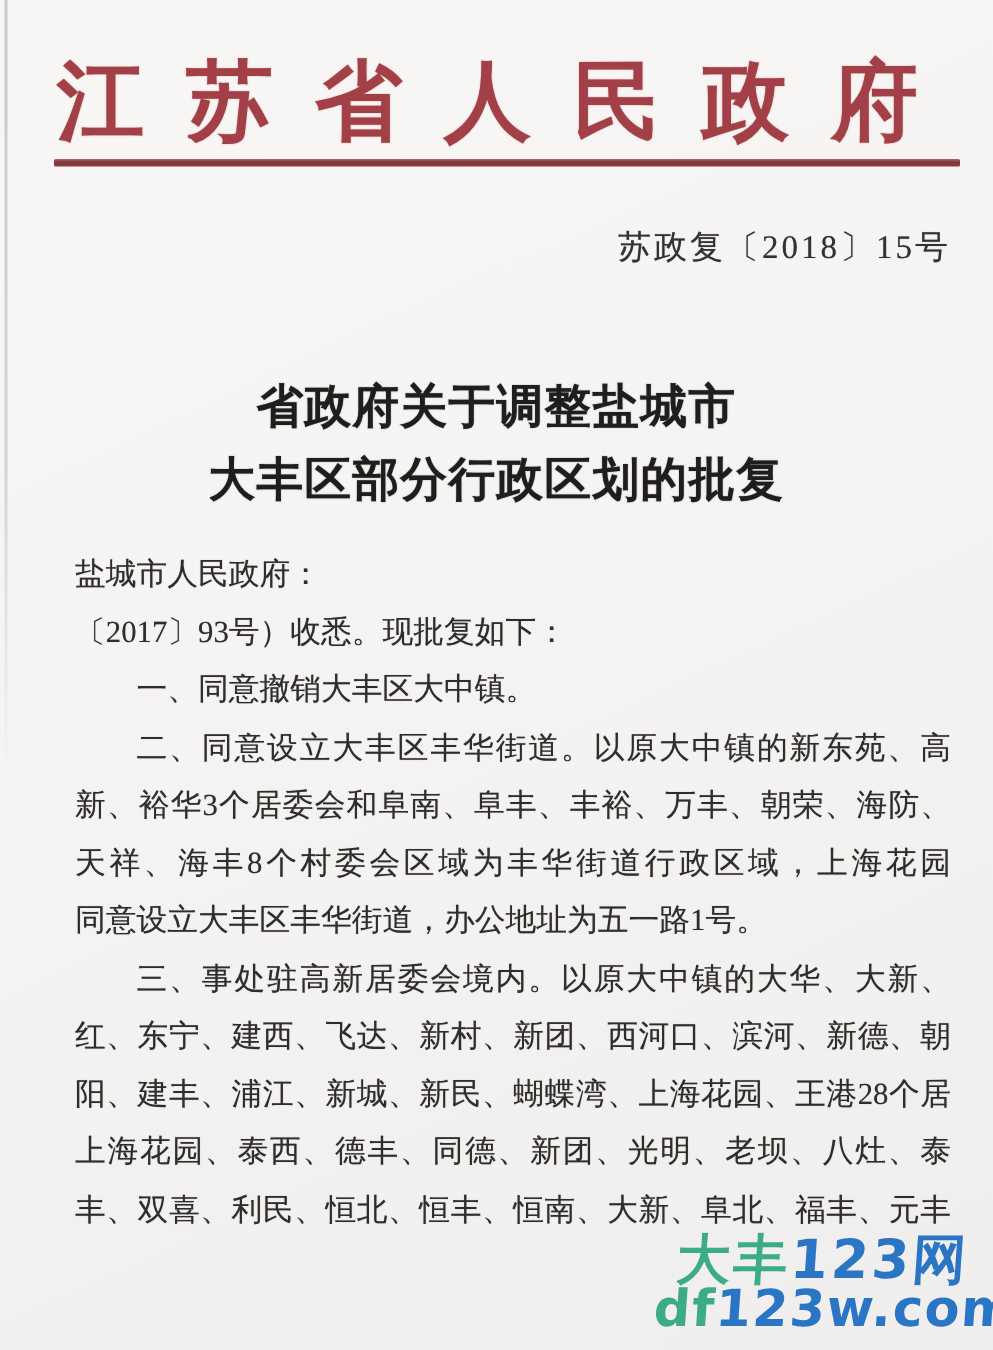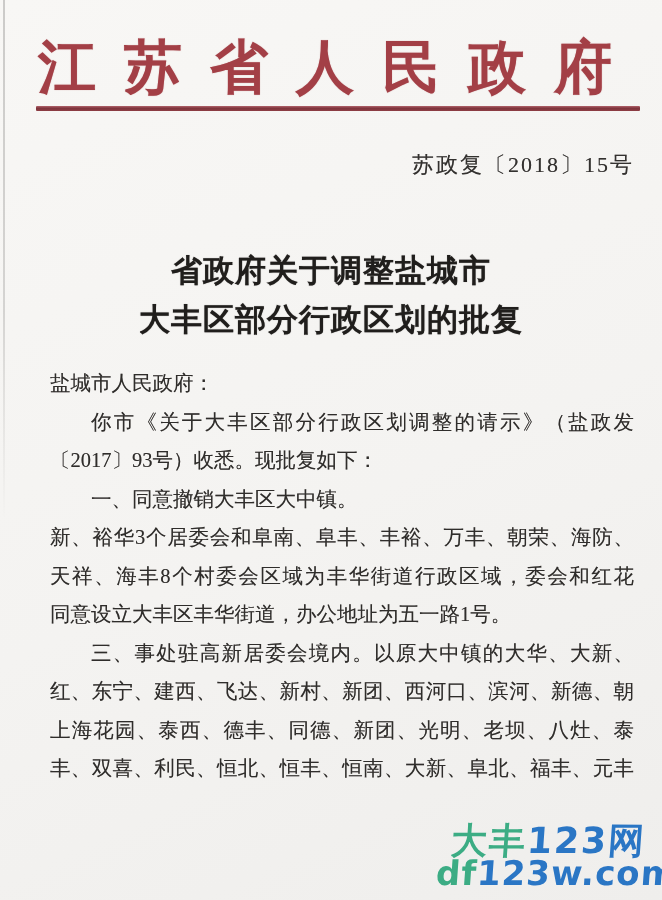--- a/index.html
+++ b/index.html
@@ -76,28 +76,29 @@
 
   <div class="doc-number">苏政复〔2018〕15号</div>
 
   <div class="doc-title">
     <div>省政府关于调整盐城市</div>
     <div>大丰区部分行政区划的批复</div>
   </div>
 
   <div class="body-text">
     <div class="line nf">盐城市人民政府：</div>
-    <div class="line ind">你市《关于大丰区部分行政区划调整的请示》（盐政发</div>
     <div class="line nf">〔2017〕93号）收悉。现批复如下：</div>
     <div class="line nf ind">一、同意撤销大丰区大中镇。</div>
+    <div class="line ind">二、同意设立大丰区丰华街道。以原大中镇的新东苑、高</div>
     <div class="line">新、裕华3个居委会和阜南、阜丰、丰裕、万丰、朝荣、海防、</div>
-    <div class="line">天祥、海丰8个村委会区域为丰华街道行政区域，委会和红花</div>
+    <div class="line">天祥、海丰8个村委会区域为丰华街道行政区域，上海花园</div>
     <div class="line nf">同意设立大丰区丰华街道，办公地址为五一路1号。</div>
     <div class="line ind">三、事处驻高新居委会境内。以原大中镇的大华、大新、</div>
     <div class="line">红、东宁、建西、飞达、新村、新团、西河口、滨河、新德、朝</div>
+    <div class="line">阳、建丰、浦江、新城、新民、蝴蝶湾、上海花园、王港28个居</div>
     <div class="line">上海花园、泰西、德丰、同德、新团、光明、老坝、八灶、泰</div>
     <div class="line">丰、双喜、利民、恒北、恒丰、恒南、大新、阜北、福丰、元丰</div>
   </div>
 
   <div class="wm wm-cn">
     <span class="wm-green">大丰</span><span class="wm-blue">123网</span>
   </div>
   <div class="wm wm-url">
     <span class="wm-green">df</span><span class="wm-blue">123w.com</span>
   </div>

